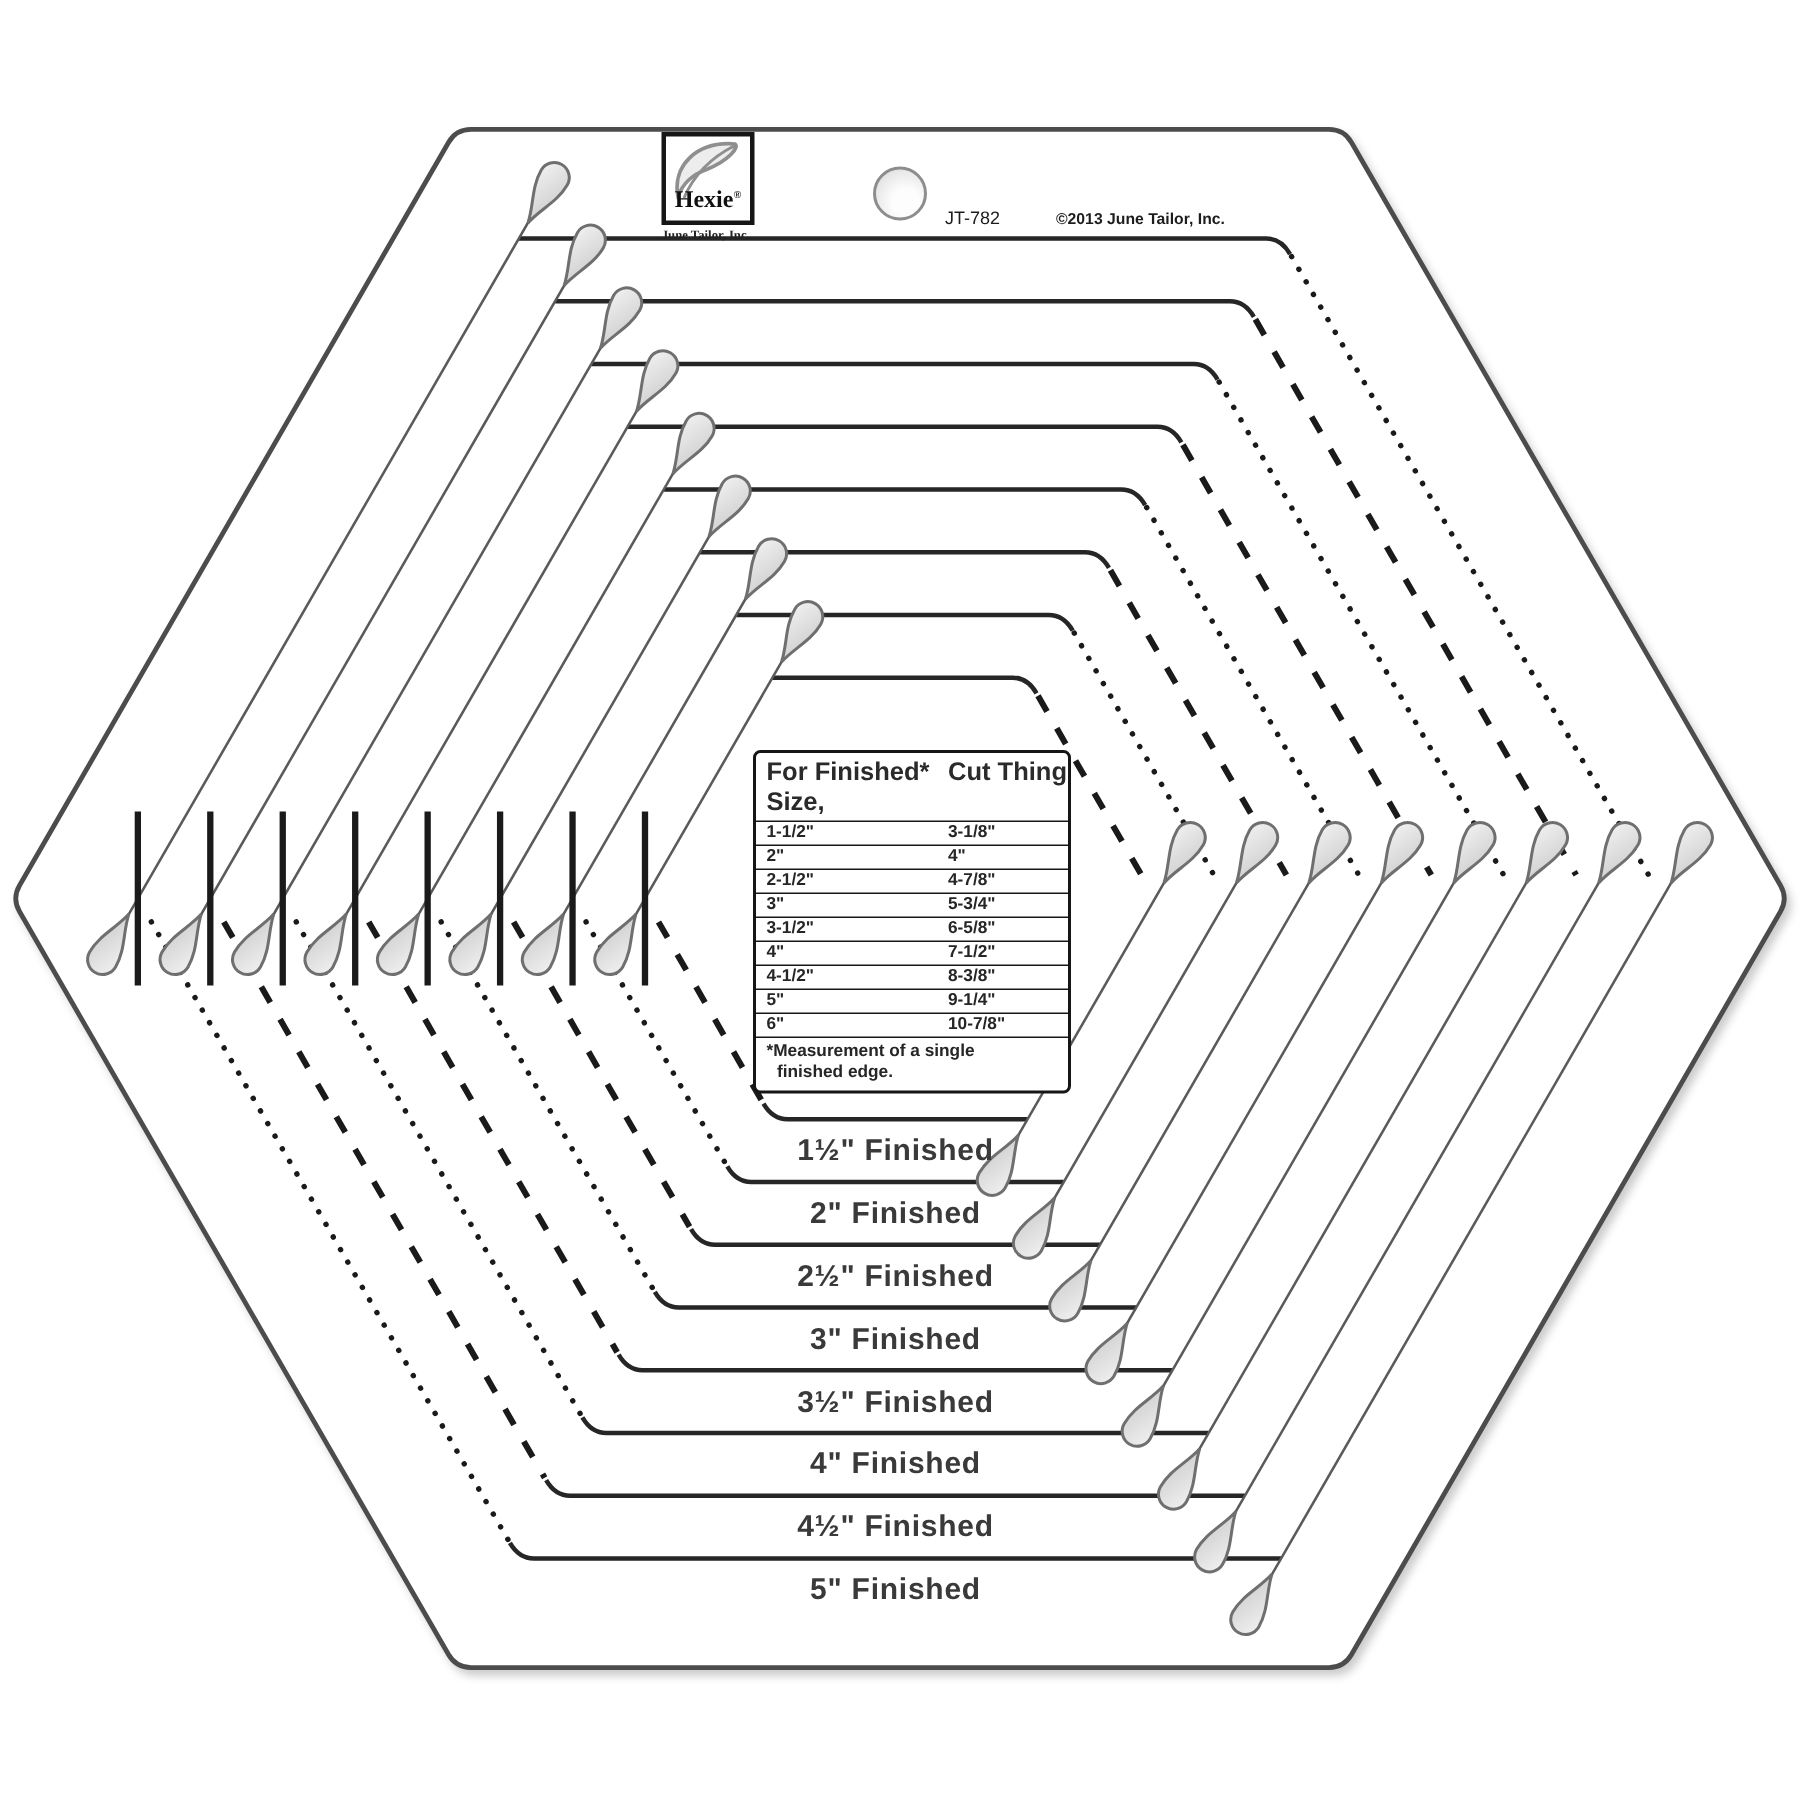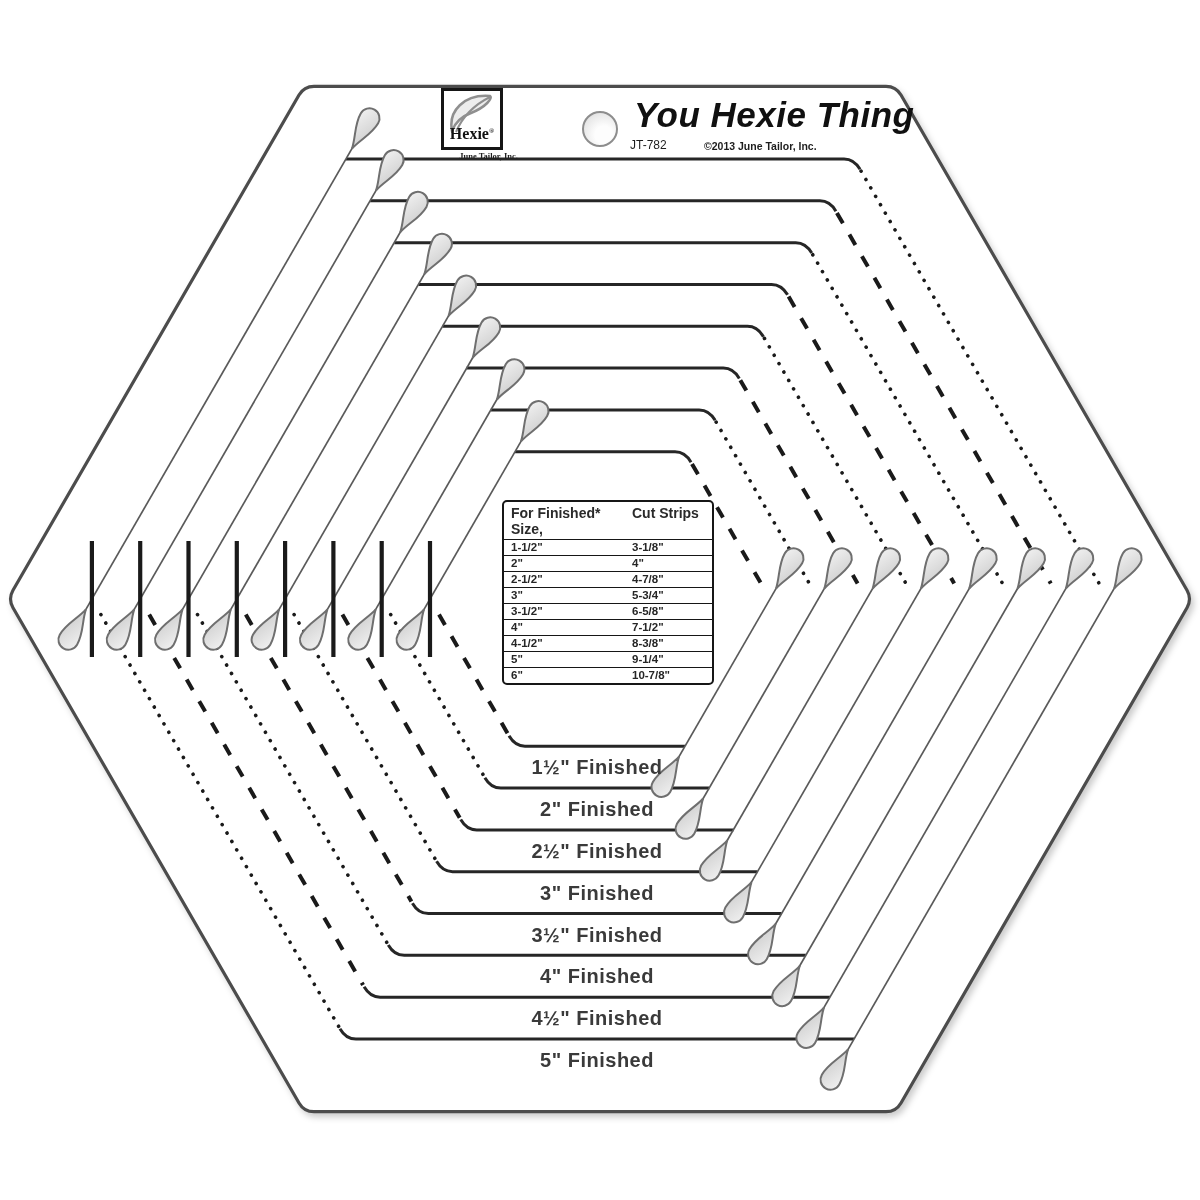--- a/index.html
+++ b/index.html
@@ -12,34 +12,34 @@
   #ruler-svg{position:absolute;left:0;top:0;width:1200px;height:1200px;}
 
   
   .logo-box{position:absolute;left:441px;top:88px;width:56px;height:56px;
             border:3px solid #161616;background:#fff;}
   .logo-quill{position:absolute;left:2px;top:0px;}
   .logo-word{position:absolute;left:0;right:0;bottom:5px;text-align:center;
              font-family:"Liberation Serif", serif;font-weight:700;font-size:16px;color:#111;
              letter-spacing:0px;line-height:16px;}
   .logo-word sup{font-size:7px;}
-  .logo-company{position:absolute;left:423px;top:151px;width:95px;text-align:right;
+  .logo-company{position:absolute;left:423px;top:151px;width:95px;text-align:center;
                 font-family:"Liberation Serif", serif;font-weight:700;font-size:8.5px;color:#222;}
   .hole{position:absolute;left:582px;top:111px;width:32px;height:32px;border-radius:50%;
         border:2px solid #8d8d8d;
         background:radial-gradient(circle at 62% 68%, #fdfdfd 30%, #e8e8e8 70%, #cfcfcf 100%);}
   .title{position:absolute;left:634px;top:95px;font-size:35px;font-style:italic;font-weight:700;
          color:#101010;letter-spacing:0.5px;white-space:nowrap;}
   .model{position:absolute;left:630px;top:138px;font-size:12px;font-weight:400;color:#1d1d1d;}
   .copyright{position:absolute;left:704px;top:140px;font-size:10.5px;font-weight:700;color:#1d1d1d;text-align:center;}
 
   
   .size-table{position:absolute;left:502px;top:500px;width:212px;background:#fff;
               border:2.5px solid #161616;border-radius:5px;color:var(--text);box-sizing:border-box;}
-  .t-head{display:flex;padding:3px 0 2px 7px;font-size:14px;font-weight:700;color:#2a2a2a;}
+  .t-head{display:flex;padding:3px 0 2px 7px;font-size:17px;font-weight:700;color:#2a2a2a;}
   .t-head .c1{width:121px;}
   .t-row{display:flex;border-top:1.6px solid #161616;padding:1px 0 1px 7px;
          font-size:11.5px;font-weight:700;line-height:13px;color:#262626;}
   .t-row .c1{width:121px;}
   .t-foot{border-top:1.6px solid #161616;padding:3px 6px 5px 7px;
           font-size:11.5px;font-weight:700;line-height:13.5px;color:#262626;}
   .t-foot .indent{padding-left:7px;}
 
   
   .ring-label{position:absolute;left:0;width:1194px;text-align:center;
@@ -172,28 +172,27 @@
     <svg class="logo-quill" width="52" height="42" viewBox="0 0 52 42">
       <path d="M6 40 C2 20 18 3 44 5 C47 7 40 16 25 22 C14 26 9 32 6 40 Z" fill="#ededed" stroke="#8f8f8f" stroke-width="2.5"></path>
       <path d="M10 41 C18 22 32 12 44 6" fill="none" stroke="#8f8f8f" stroke-width="2"></path>
     </svg>
     <div class="logo-word"><span>Hexie</span><sup>®</sup></div>
   </div>
   <div class="logo-company">June Tailor, Inc.</div>
 
   <div class="hole"></div>
 
-  <div class="title">You Hexie Thing</div>
   <div class="model">JT-782</div>
   <div class="copyright">©2013 June Tailor, Inc.</div>
 
   <div class="size-table">
     <div class="t-head">
       <span class="c1">For Finished* Size,</span>
-      <span class="c2">Cut Strips</span>
+      <span class="c2">Cut Thing</span>
     </div>
     <div id="t-rows">
         <div class="t-row">
           <span class="c1">1-1/2"</span>
           <span class="c2">3-1/8"</span>
         </div>
         <div class="t-row">
           <span class="c1">2"</span>
           <span class="c2">4"</span>
         </div>
@@ -219,20 +218,24 @@
         </div>
         <div class="t-row">
           <span class="c1">5"</span>
           <span class="c2">9-1/4"</span>
         </div>
         <div class="t-row">
           <span class="c1">6"</span>
           <span class="c2">10-7/8"</span>
         </div>
       </div>
+    <div class="t-foot">
+      <div>*Measurement of a single</div>
+      <div class="indent">finished edge.</div>
+    </div>
   </div>
 
   <div id="labels">
       <div class="ring-label" style="top: 754.224px;">1½" Finished</div>
       <div class="ring-label" style="top: 796.053px;">2" Finished</div>
       <div class="ring-label" style="top: 837.882px;">2½" Finished</div>
       <div class="ring-label" style="top: 879.711px;">3" Finished</div>
       <div class="ring-label" style="top: 921.54px;">3½" Finished</div>
       <div class="ring-label" style="top: 963.369px;">4" Finished</div>
       <div class="ring-label" style="top: 1005.2px;">4½" Finished</div>

